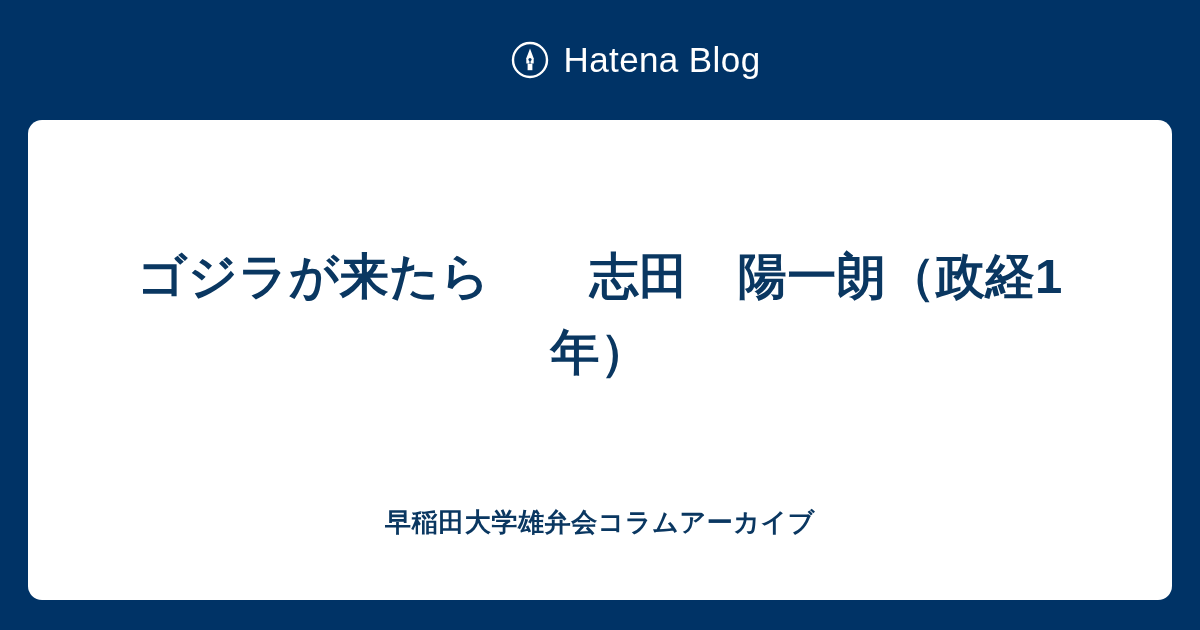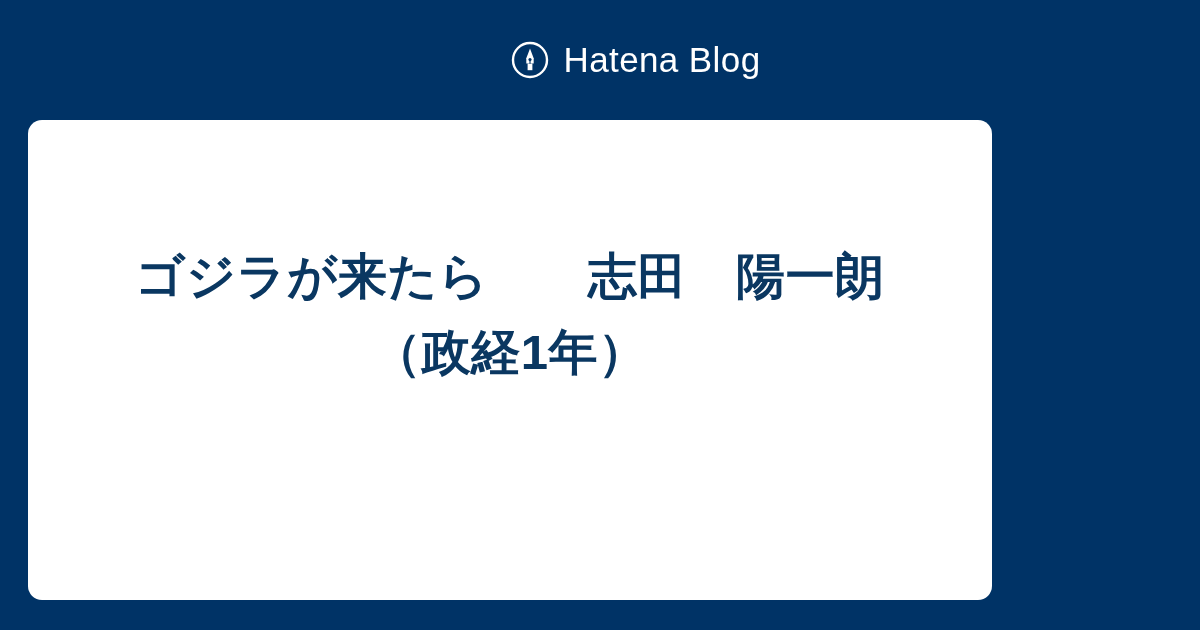--- a/index.html
+++ b/index.html
@@ -58,21 +58,21 @@
     letter-spacing: 0.4px;
     white-space: nowrap;
     font-family: "Liberation Sans", "DejaVu Sans", sans-serif;
   }
 
   
   .content-card {
     position: absolute;
     left: 28px;
     top: 120px;
-    width: 964px;
+    width: 1144px;
     height: 480px;
     background: #ffffff;
     border-radius: 14px;
     box-sizing: border-box;
     display: flex;
     flex-direction: column;
     align-items: center;
     justify-content: flex-start;
   }
 
@@ -122,15 +122,16 @@
         <path d="M16.6 22.6 L21.4 22.6 L21.4 29.2 L16.6 29.2 Z" fill="#ffffff"></path>
         <circle cx="19" cy="18.6" r="1.55" fill="#003366"></circle>
         <rect x="18.45" y="19.6" width="1.1" height="3.2" fill="#003366"></rect>
       </svg>
     </span>
     <span class="brand-name">Hatena Blog</span>
   </div>
 
   <div class="content-card">
     <h1 class="entry-title">ゴジラが来たら　　志田　陽一朗（政経1年）</h1>
+    <div class="blog-name">早稲田大学雄弁会コラムアーカイブ</div>
   </div>
 
 </div>
 
 </body></html>

